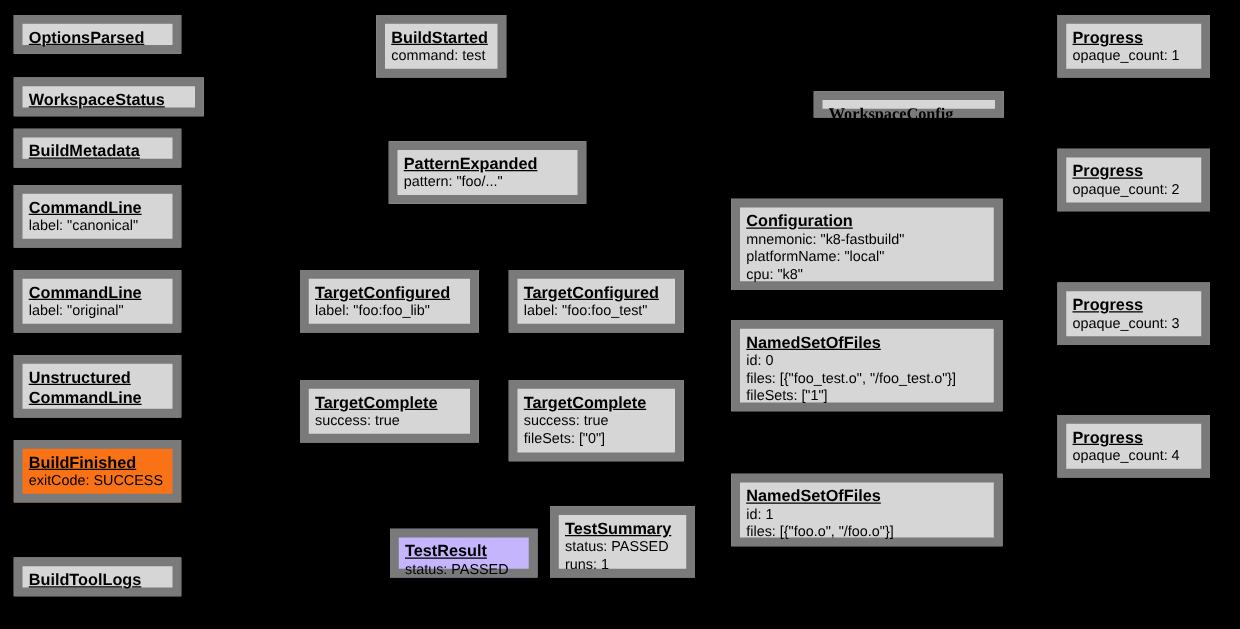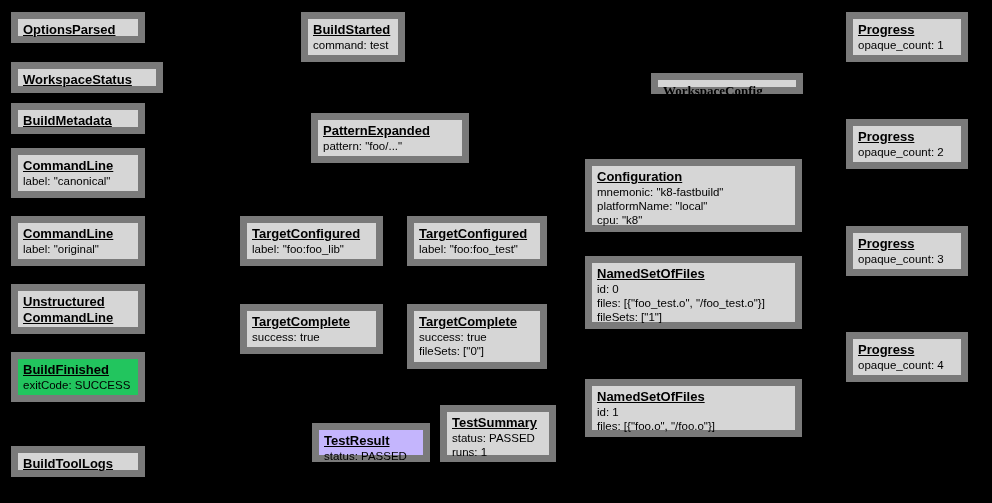--- a/index.html
+++ b/index.html
@@ -114,21 +114,21 @@
     </div>
     <div class="node" style="left: 407px; top: 304px; width: 140px; height: 65px; background: rgb(214, 214, 214); border-color: rgb(122, 122, 122); color: rgb(0, 0, 0);">
       <span class="title">TargetComplete</span>
       <span class="field">success: true</span>
       <span class="field">fileSets: ["0"]</span>
     </div>
     <div class="node" style="left: 846px; top: 332px; width: 122px; height: 50px; background: rgb(214, 214, 214); border-color: rgb(122, 122, 122); color: rgb(0, 0, 0);">
       <span class="title">Progress</span>
       <span class="field">opaque_count: 4</span>
     </div>
-    <div class="node" style="left: 11px; top: 352px; width: 134px; height: 50px; background: #22c55e; border-color: rgb(122, 122, 122); color: rgb(0, 0, 0);">
+    <div class="node" style="left: 11px; top: 352px; width: 134px; height: 50px; background: #f97316; border-color: rgb(122, 122, 122); color: rgb(0, 0, 0);">
       <span class="title">BuildFinished</span>
       <span class="field">exitCode: SUCCESS</span>
     </div>
     <div class="node" style="left: 585px; top: 379px; width: 217px; height: 58px; background: rgb(214, 214, 214); border-color: rgb(122, 122, 122); color: rgb(0, 0, 0);">
       <span class="title">NamedSetOfFiles</span>
       <span class="field">id: 1</span>
       <span class="field">files: [{"foo.o", "/foo.o"}]</span>
     </div>
     <div class="node" style="left: 440px; top: 405px; width: 116px; height: 57px; background: rgb(214, 214, 214); border-color: rgb(122, 122, 122); color: rgb(0, 0, 0);">
       <span class="title">TestSummary</span>

